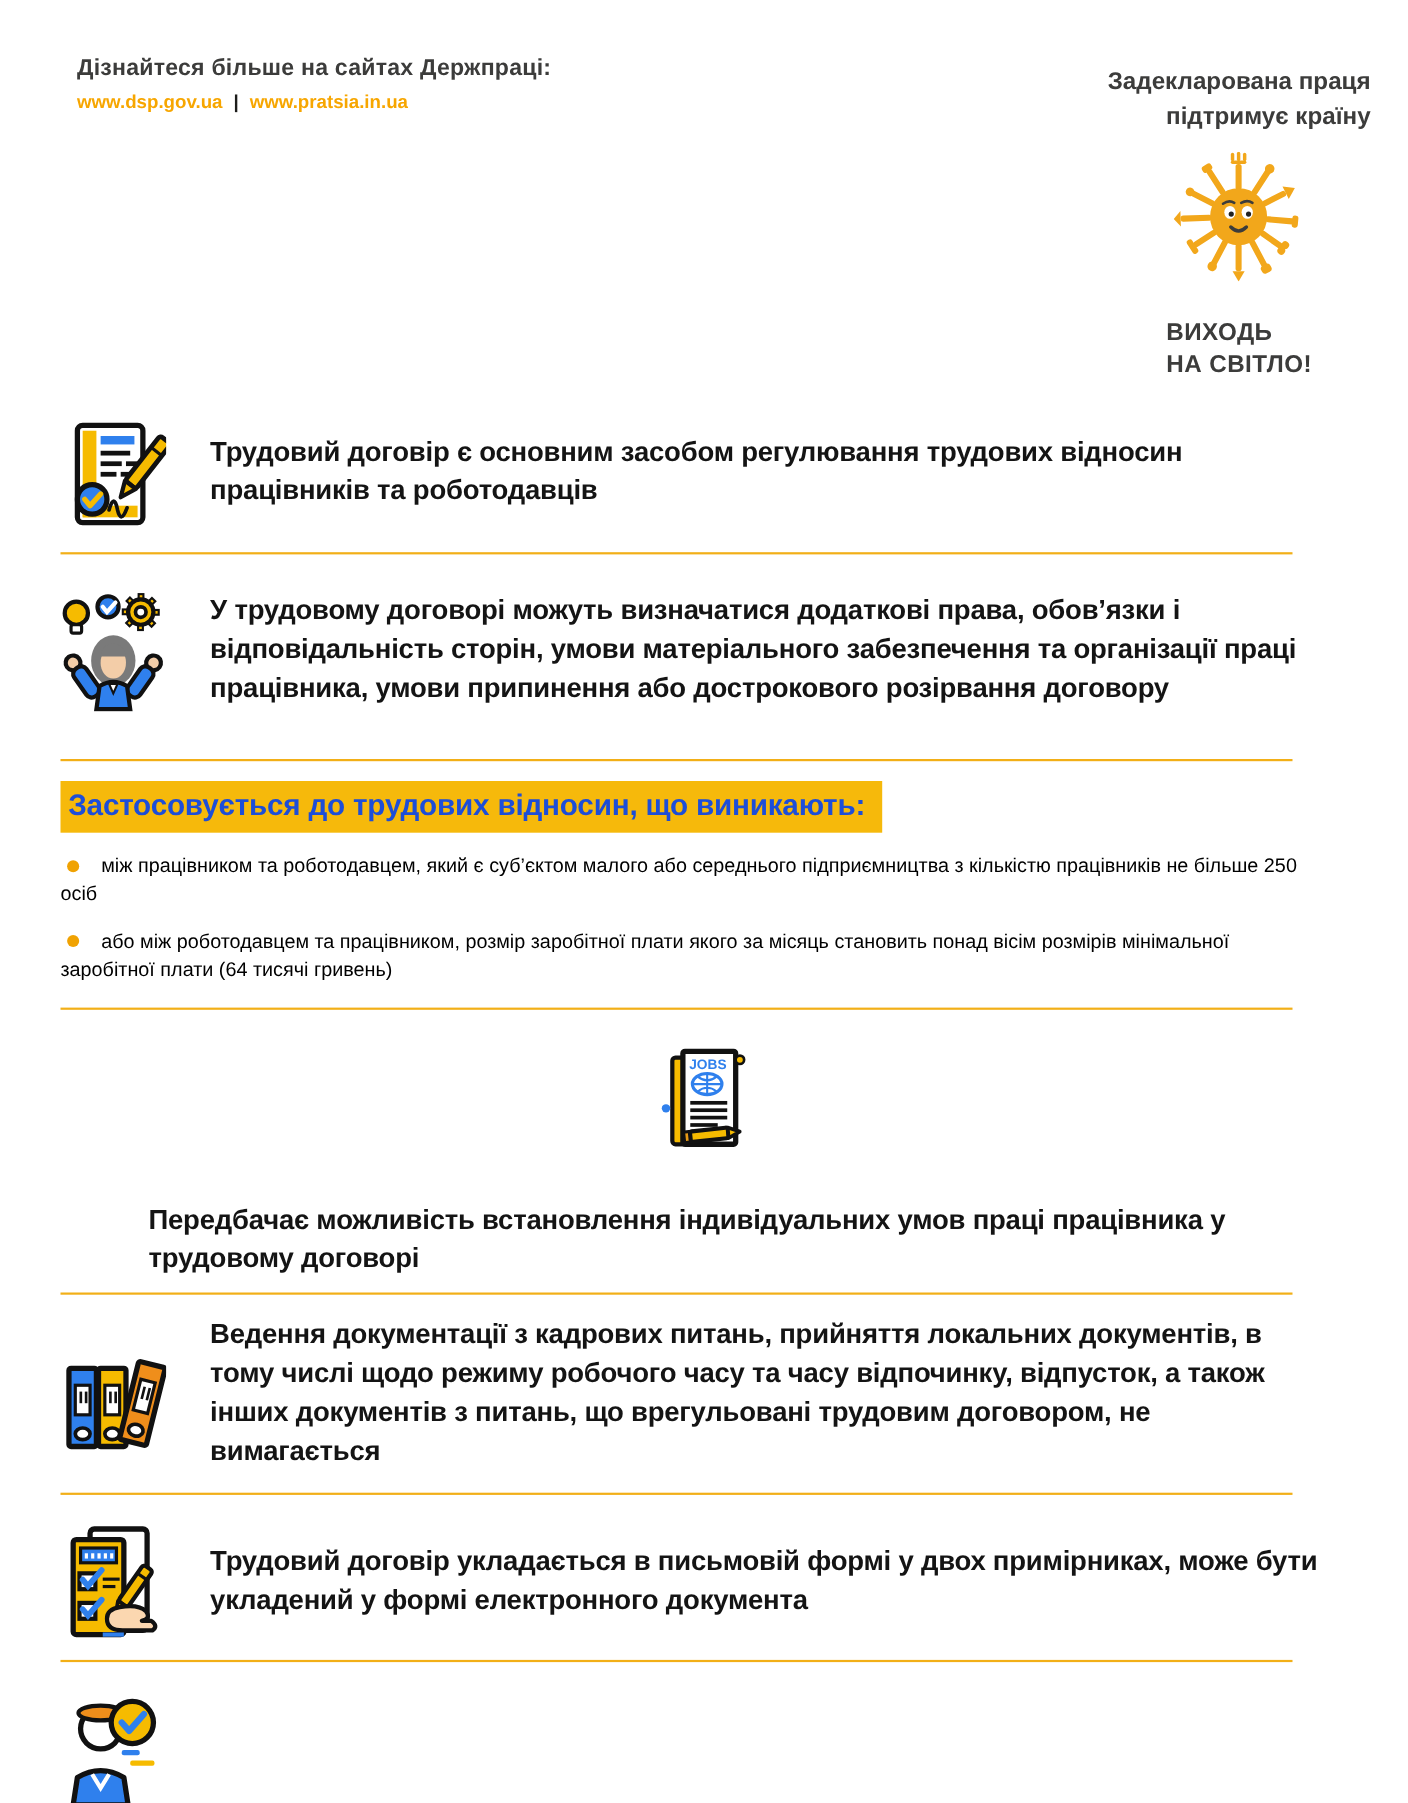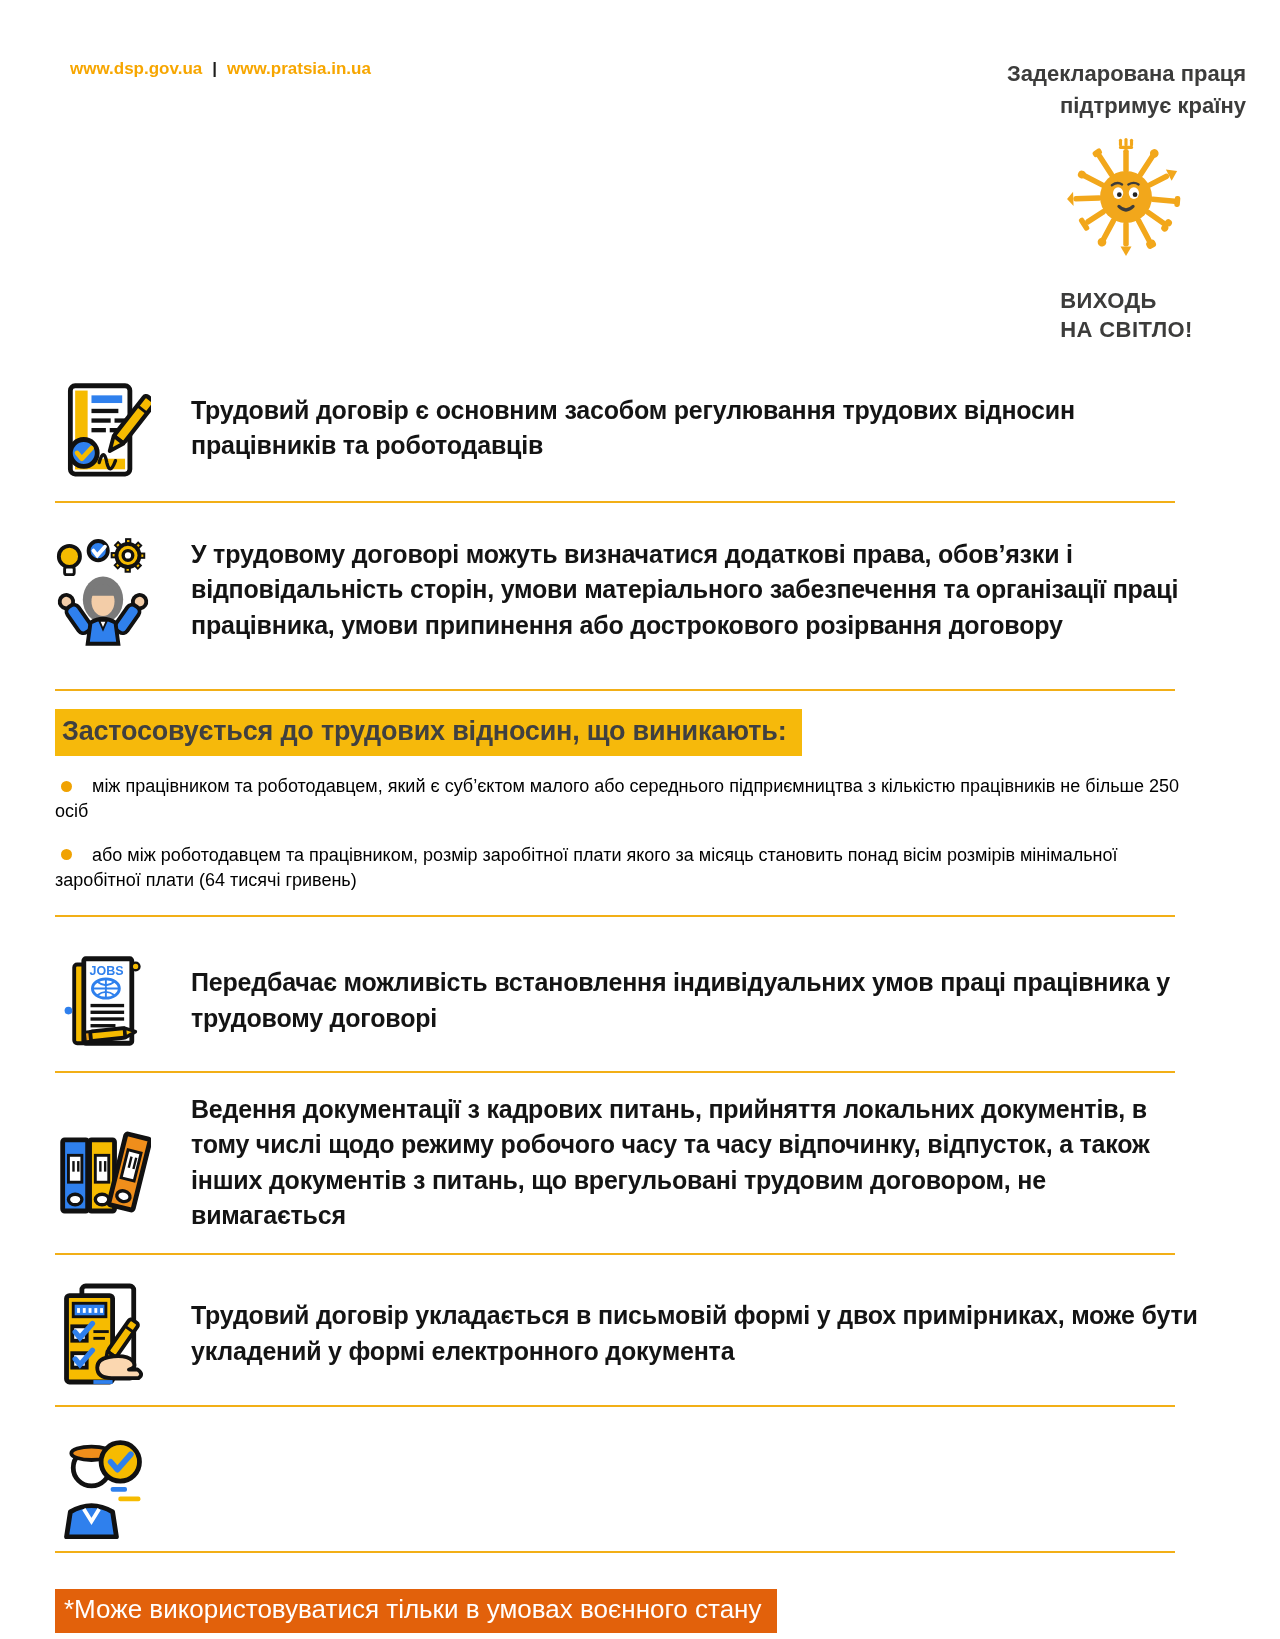--- a/index.html
+++ b/index.html
@@ -51,34 +51,34 @@
     font-size: 25px; font-weight: bold; color: #141414;
     line-height: 1.42; letter-spacing: -0.2px; max-width: 1010px;
   }
   .divider { border: none; border-top: 2px solid #f2af17; width: 1120px; margin-left: 0; }
   .row-1 { margin-top: 26px; min-height: 114px; }
   .div-1 { margin-top: 16px; }
   .row-2 { margin-top: 14px; min-height: 146px; }
   .div-2 { margin-top: 26px; }
   .applies-heading {
     display: inline-block; margin-top: 18px;
-    background: #f6b90b; color: #404040;
+    background: #f6b90b; color: #1d4ed8;
     font-size: 27px; font-weight: bold;
     padding: 7px 16px 9px 7px; letter-spacing: -0.2px;
   }
   .bullet-item {
     margin-top: 18px; font-size: 18px; font-weight: normal;
     line-height: 1.40; max-width: 1125px; color: #000000;
   }
   .bullet-dot {
     display: inline-block; width: 11px; height: 11px; border-radius: 50%;
     background: #f0a202; margin: 0 20px 2px 6px; vertical-align: middle;
   }
   .div-3 { margin-top: 22px; }
-  .row-3 { margin-top: 26px; min-height: 116px; }
+  .row-3 { margin-top: 26px; min-height: 116px; flex-direction: column; }
   .div-4 { margin-top: 12px; }
   .row-4 { margin-top: 14px; min-height: 152px; }
   .div-5 { margin-top: 14px; }
   .row-5 { margin-top: 18px; min-height: 122px; }
   .div-6 { margin-top: 10px; }
   .row-6 { margin-top: 20px; min-height: 114px; }
   .div-7 { margin-top: 10px; }
   .footnote-bar {
     display: inline-block; margin: 36px 0 0 0;
     background: #e2610b; color: #ffffff;
@@ -86,20 +86,21 @@
     padding: 5px 16px 8px 9px;
   }
 </style>
 </head>
 <body>
 
 <div class="page">
 
   <div class="header">
     <div class="header-left">
+      <div class="info-label">Дізнайтеся більше на сайтах Держпраці:</div>
       <div class="urls-line">
         <a href="#" class="url">www.dsp.gov.ua</a><span class="url-sep">|</span><a href="#" class="url">www.pratsia.in.ua</a>
       </div>
     </div>
 
     <div class="header-right">
       <div class="slogan">
         <div>Задекларована праця</div>
         <div>підтримує країну</div>
       </div>

